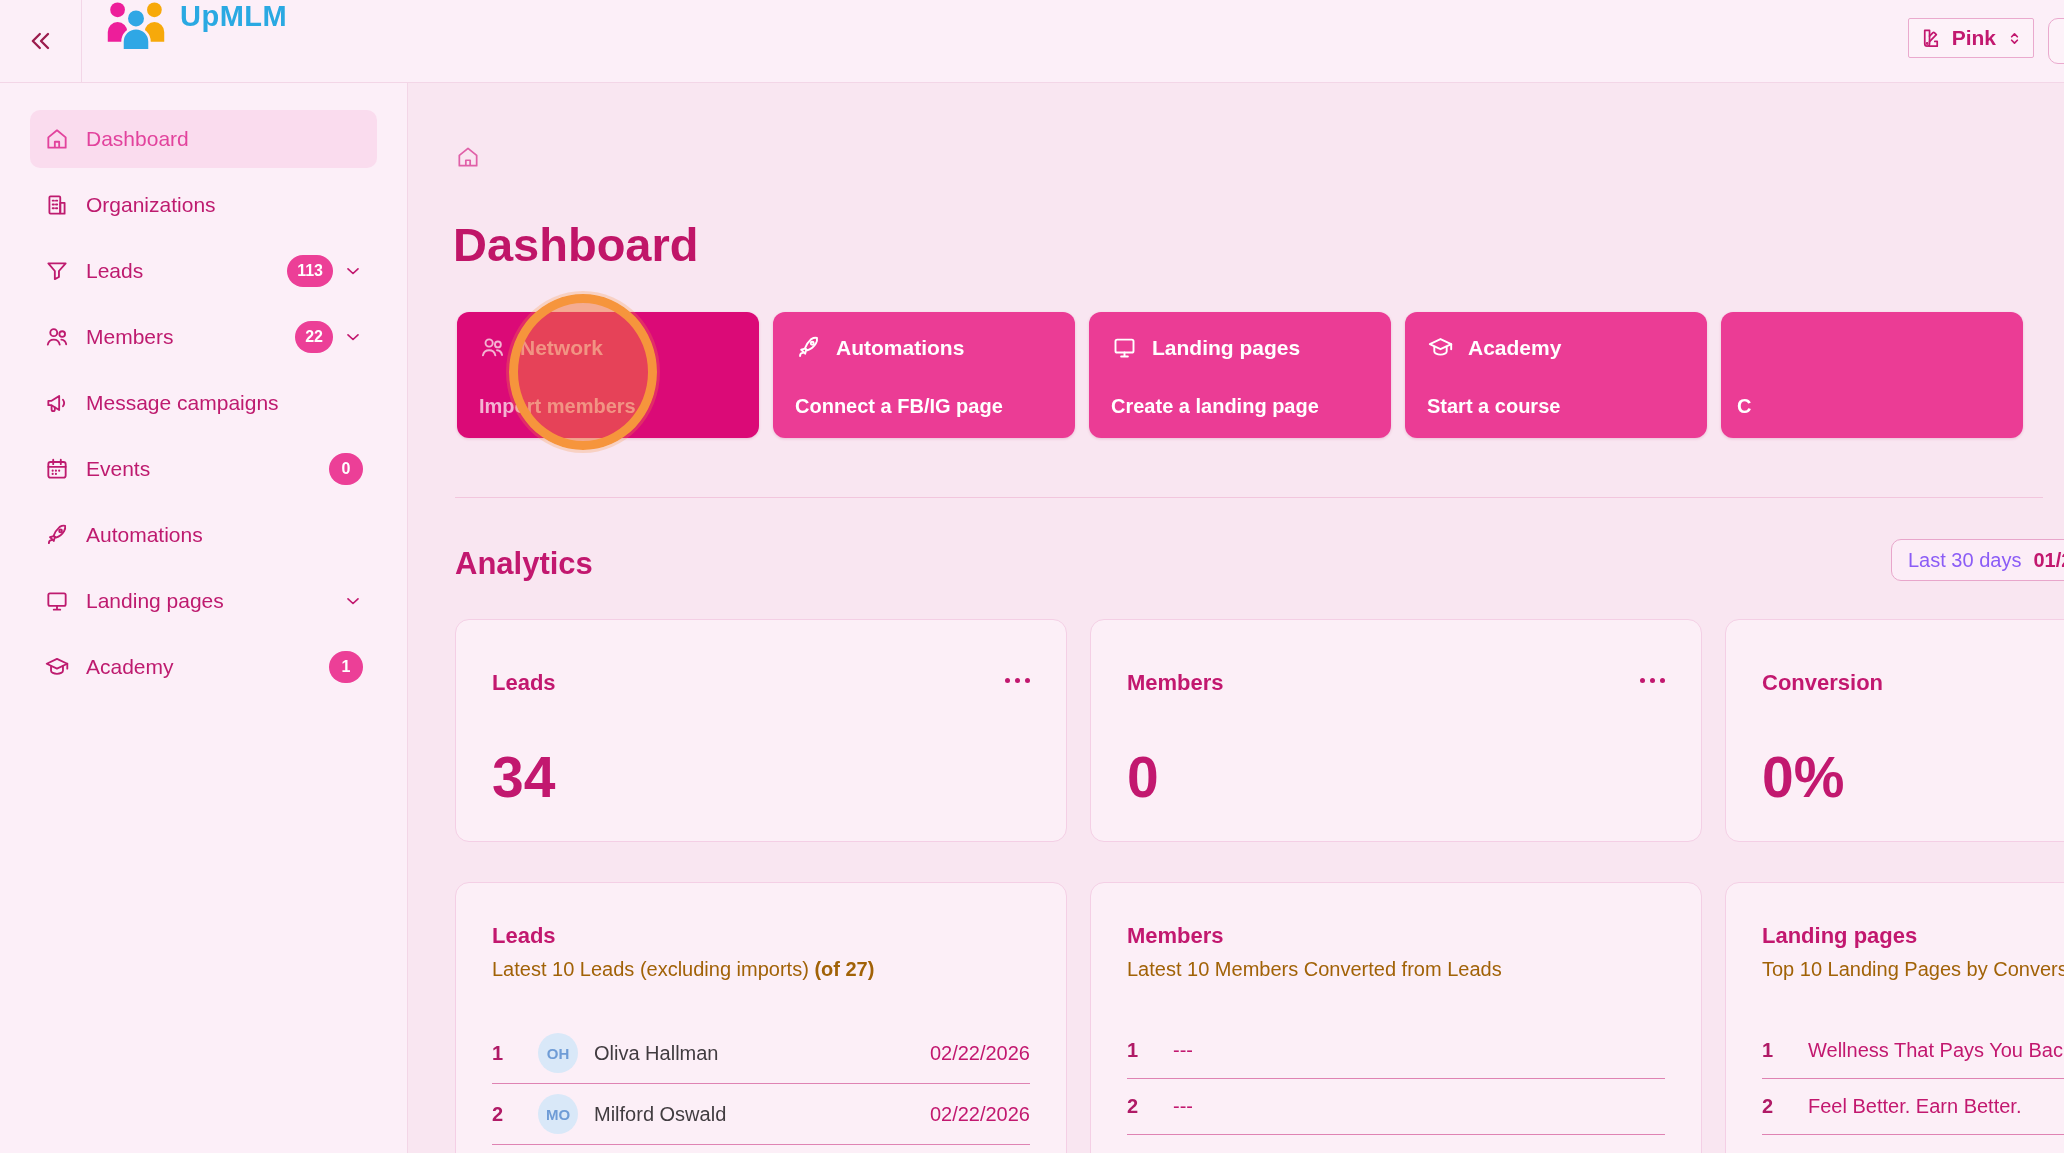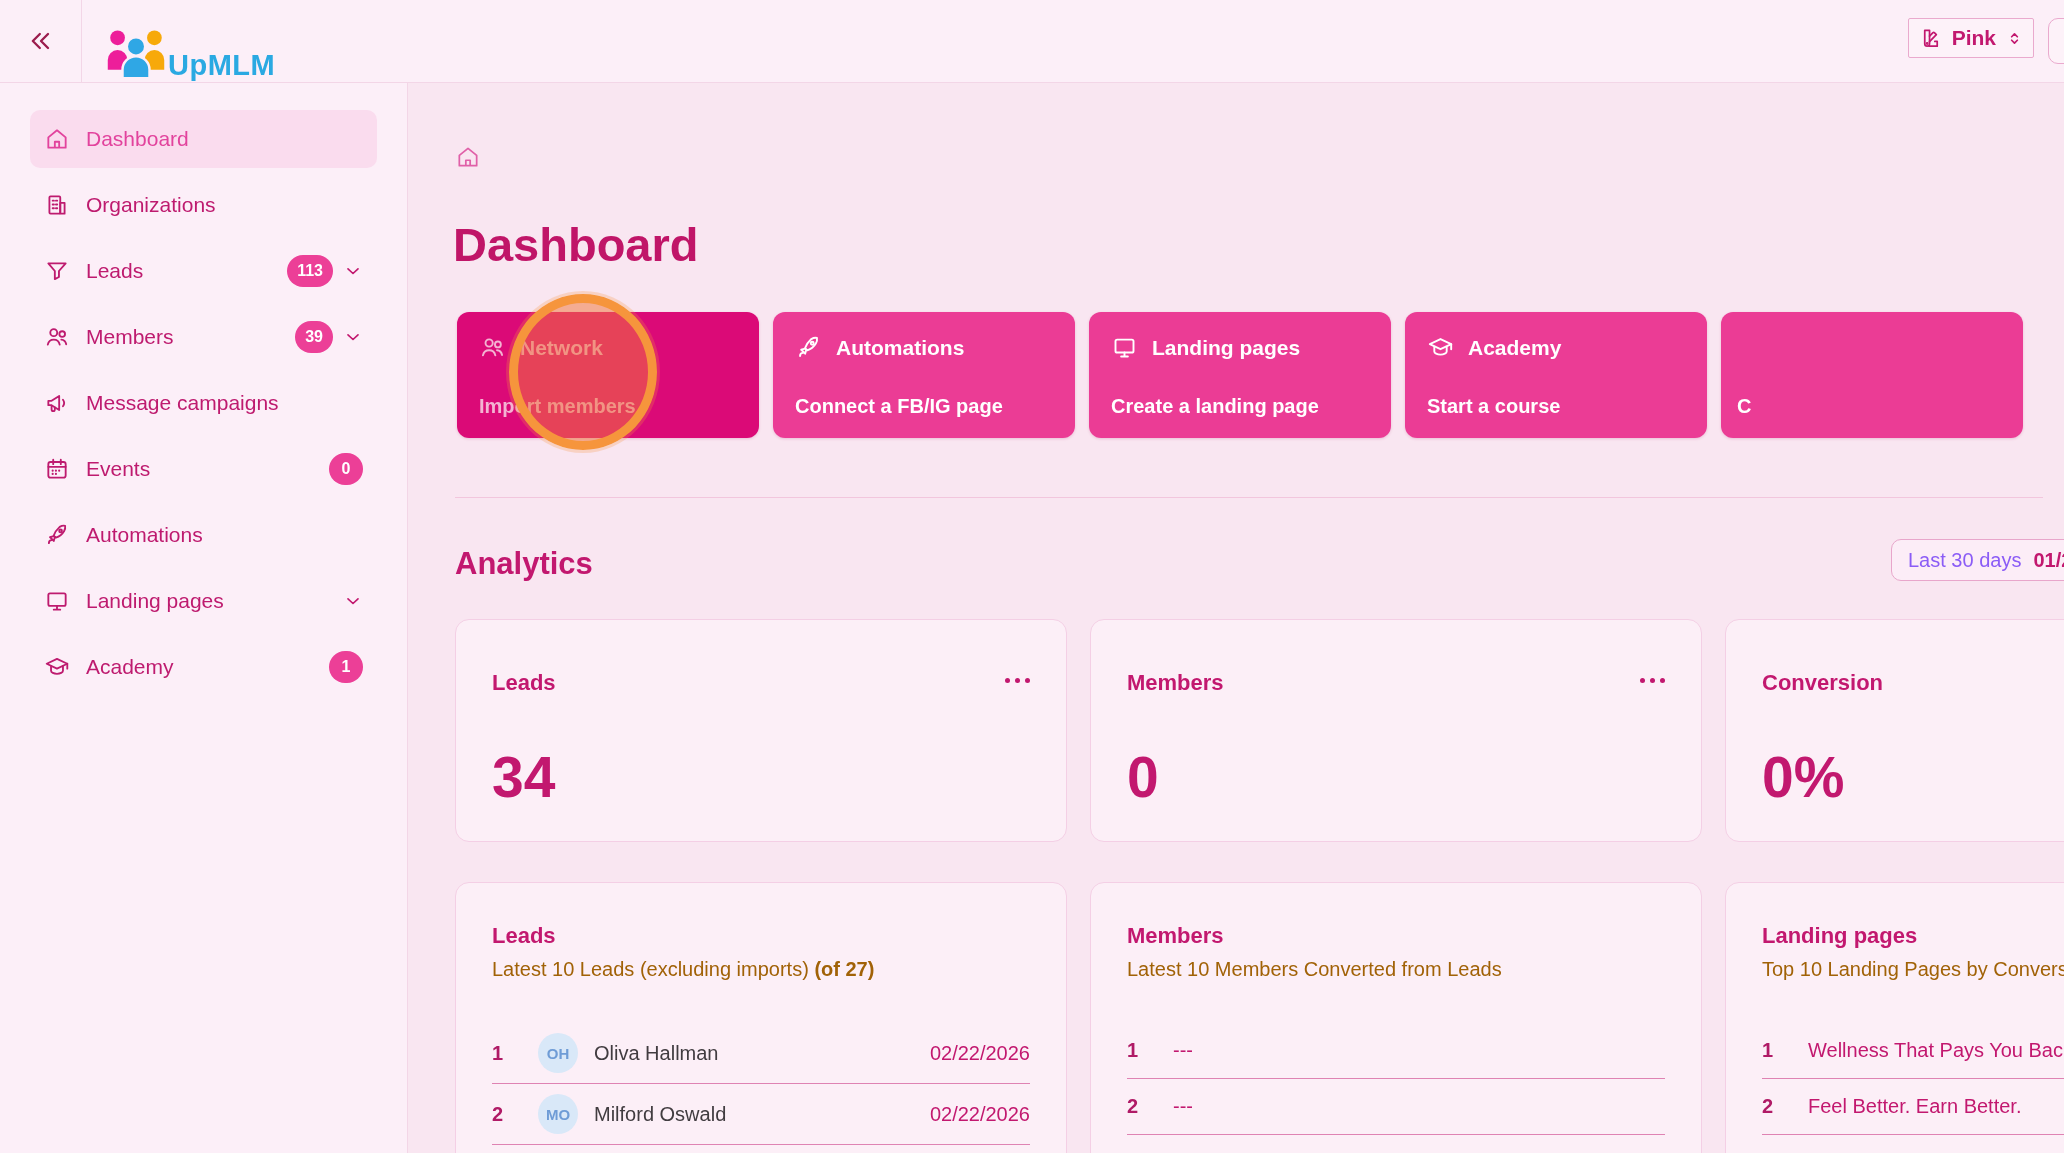--- a/index.html
+++ b/index.html
@@ -12,21 +12,21 @@
   
   .topbar{
     position:absolute;left:0;top:0;width:2064px;height:82px;
     background:#FCEFF8;border-bottom:1px solid #F3D6E7;z-index:20;
   }
   .collapse-cell{
     position:absolute;left:0;top:0;width:81px;height:82px;
     border-right:1px solid #F3D6E7;display:flex;align-items:center;justify-content:center;
     color:#9B1C4D;cursor:pointer;
   }
-  .brand{position:absolute;left:104px;top:0;height:82px;display:flex;align-items:flex-end;}
+  .brand{position:absolute;left:104px;top:0;height:82px;display:flex;align-items:flex-start;gap:12px;}
   .brand-name{font-size:29px;font-weight:800;color:#2AA9E2;letter-spacing:.5px;}
   .theme-select{
     position:absolute;right:30px;top:18px;height:40px;box-sizing:border-box;
     border:1.5px solid #EAAACE;border-radius:2px;background:#FDF2F9;
     display:flex;align-items:center;gap:10px;padding:0 10px;cursor:pointer;
   }
   .theme-select .label{font-size:21px;font-weight:700;color:#C2186F;}
   .top-sliver{
     position:absolute;right:-2px;top:18px;width:18px;height:46px;box-sizing:border-box;
     border:1.5px solid #EAAACE;border-radius:10px 0 0 10px;background:#FDF2F9;
@@ -210,21 +210,21 @@
     <span class="nav-icon">
       <svg width="26" height="26" viewBox="0 0 24 24" fill="none" stroke="currentColor" stroke-width="1.7" stroke-linecap="round" stroke-linejoin="round">
           <circle cx="9" cy="8" r="3.2"></circle>
           <path d="M3.5 19c.6-3 2.8-4.6 5.5-4.6s4.9 1.6 5.5 4.6"></path>
           <circle cx="16.8" cy="9.3" r="2.6"></circle>
           <path d="M16 14.4c2.3.2 4 1.7 4.5 4.3"></path>
         </svg>
     </span>
     <span>Members</span>
     <span class="nav-right">
-      <span class="badge">39</span>
+      <span class="badge">22</span>
       <span class="chev">
         <svg width="20" height="20" viewBox="0 0 24 24" fill="none" stroke="currentColor" stroke-width="2" stroke-linecap="round" stroke-linejoin="round">
             <path d="M6 9.5 12 15l6-5.5"></path>
           </svg>
       </span>
     </span>
   </div>
 
   <div class="nav-item">
     <span class="nav-icon">

